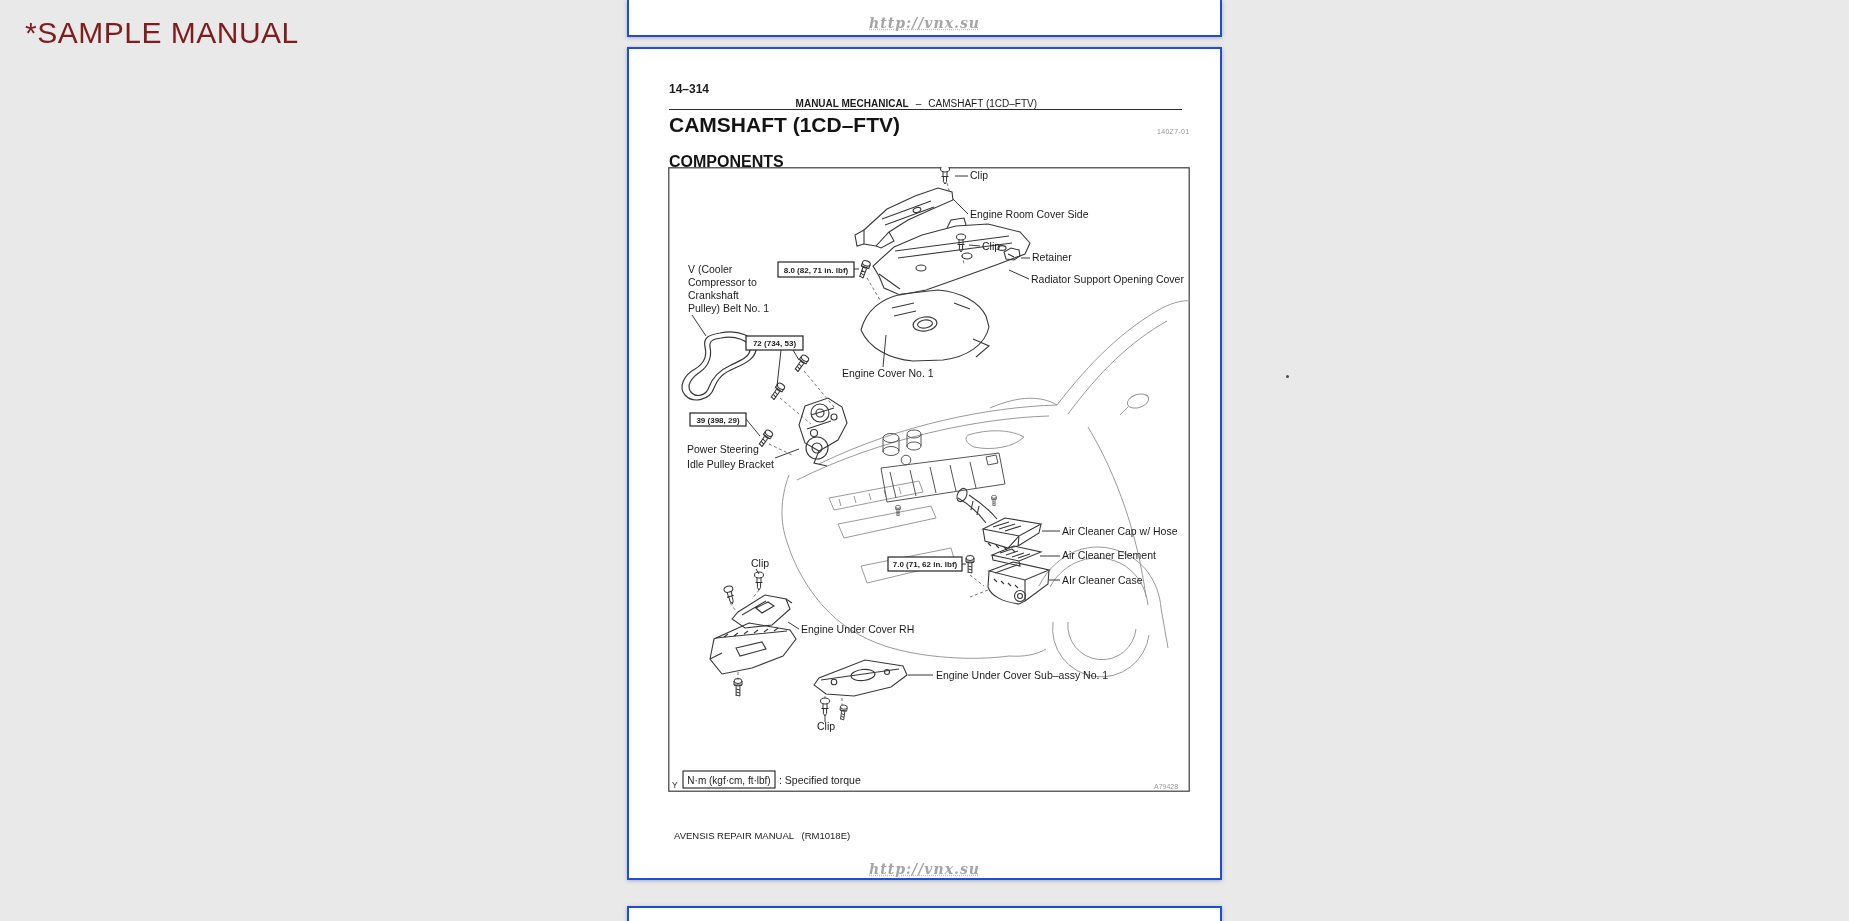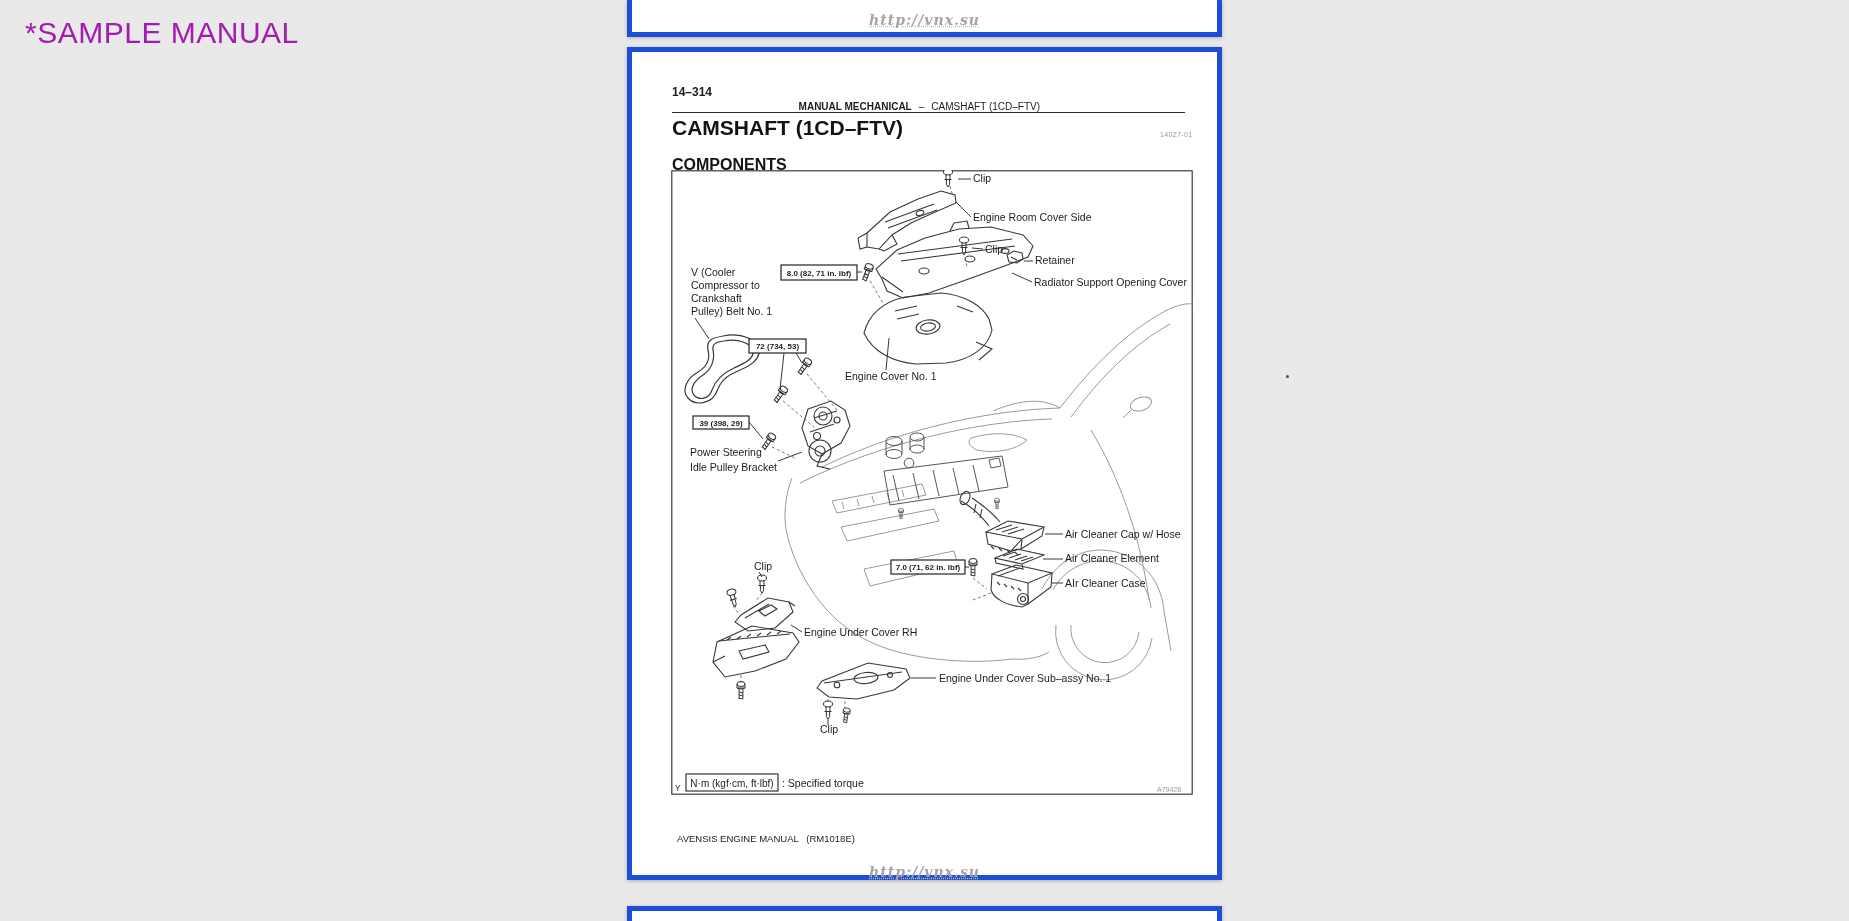--- a/index.html
+++ b/index.html
@@ -1,20 +1,20 @@
 <!DOCTYPE html>
 <html><head>
 <meta charset="utf-8">
 <style>
   html,body{margin:0;padding:0;}
   #screen{position:relative;width:1849px;height:921px;background:#e9e9e9;overflow:hidden;
           font-family:"Liberation Sans",sans-serif;}
-  .sample-label{position:absolute;left:25px;top:16px;font-size:30px;color:#a21caf;letter-spacing:.5px;}
+  .sample-label{position:absolute;left:25px;top:16px;font-size:30px;color:#7f1d1d;letter-spacing:.5px;}
   .sheet{position:absolute;left:627px;width:595px;background:#ffffff;
-         box-shadow:0 1px 4px rgba(0,0,0,.25);border:5px solid #1d4ed8;box-sizing:border-box;}
+         box-shadow:0 1px 4px rgba(0,0,0,.25);border:2px solid #1d4ed8;box-sizing:border-box;}
   .sheet-top{top:0;height:37px;border-top:none;}
   .sheet-main{top:47px;height:833px;}
   .sheet-bottom{top:906px;height:20px;}
   .watermark{position:absolute;left:0;width:100%;text-align:center;
              font-family:"DejaVu Serif",serif;font-weight:bold;font-size:14px;color:#a5a5a8;
              letter-spacing:1px;text-decoration:underline dotted #bdbdbf;font-style:italic;}
   .wm-top{bottom:4px;}
   .wm-bottom{top:812px;}
   .page-num{position:absolute;left:40px;top:33px;font-size:12px;font-weight:bold;color:#1c1c1c;}
   .runhead{position:absolute;top:49px;left:40px;width:368px;text-align:right;font-size:10px;color:#1c1c1c;white-space:pre;}
@@ -281,19 +281,19 @@
       <g>
         <text class="legend-y" x="4" y="621">Y</text>
         <rect x="15" y="604" width="92" height="17" fill="#fff" stroke="#222" stroke-width="1.1"></rect>
         <text class="legend-box-text" x="61" y="616.5" text-anchor="middle">N·m (kgf·cm, ft·lbf)</text>
         <text class="legend-cap" x="111" y="616.5">: Specified torque</text>
         <text class="fig-id" x="486" y="621.5">A79428</text>
       </g>
     </svg>
     </div>
 
-    <div class="footer">AVENSIS ENGINE MANUAL   (RM1018E)</div>
+    <div class="footer">AVENSIS REPAIR MANUAL   (RM1018E)</div>
     <div class="watermark wm-bottom">http://vnx.su</div>
   </div>
 
   <div class="sheet sheet-bottom"></div>
 
 </div>
 
 </body></html>

